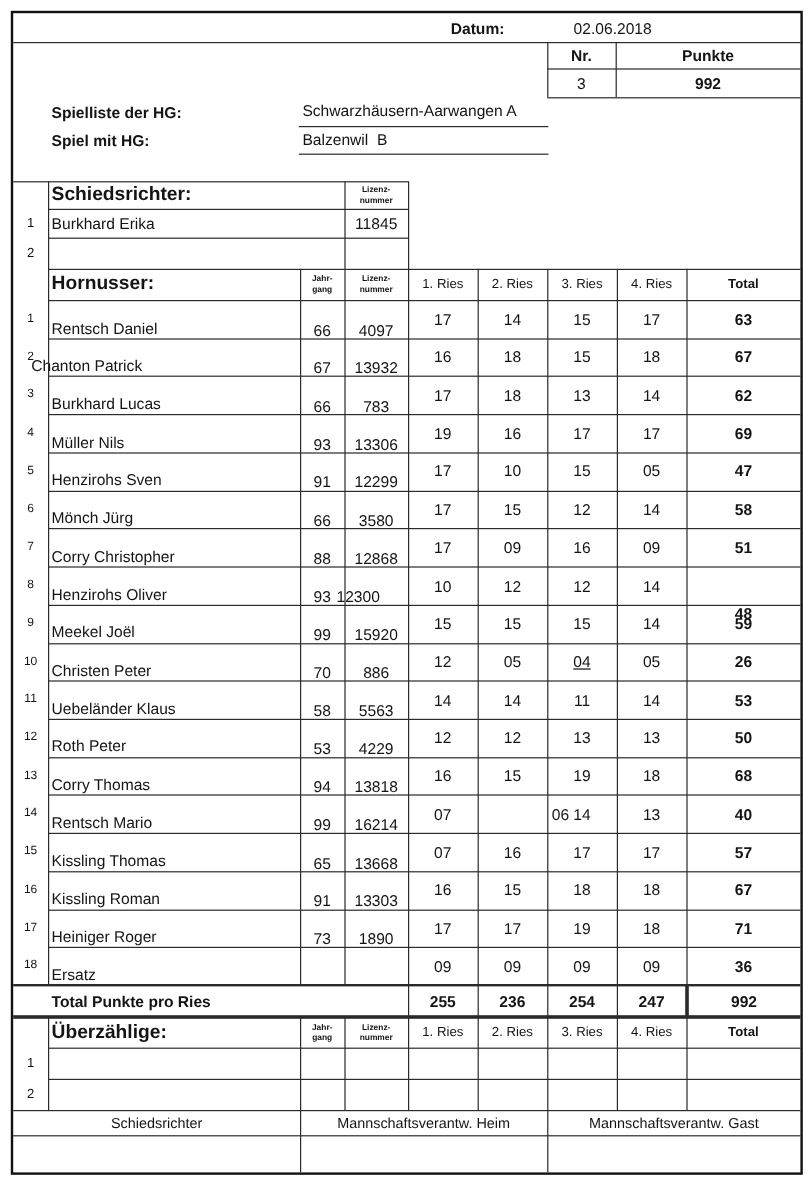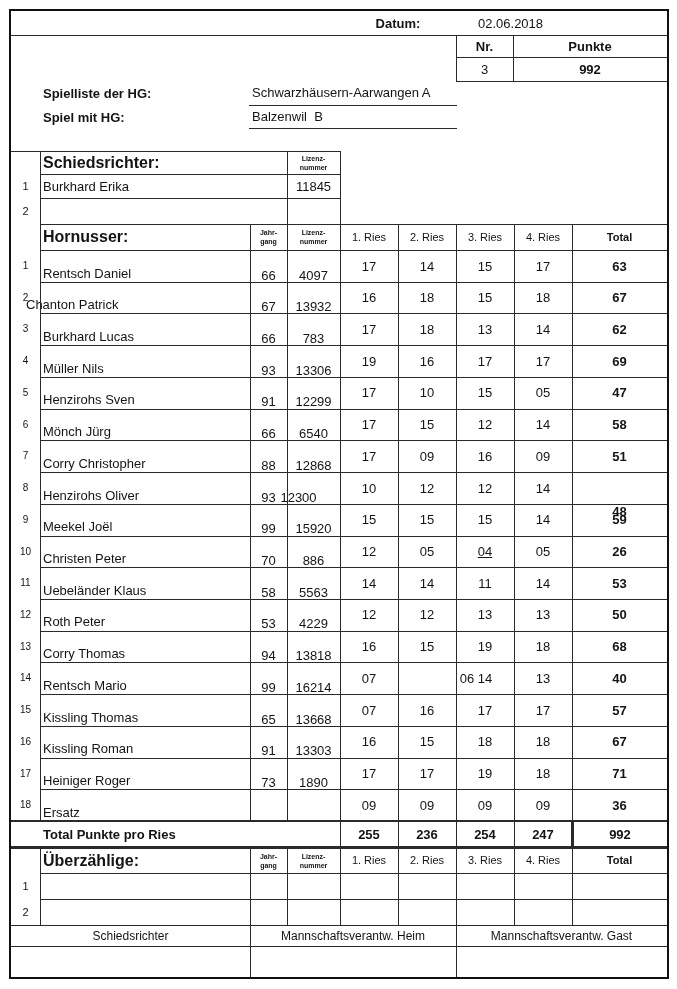--- a/index.html
+++ b/index.html
@@ -137,21 +137,21 @@
         <div class="cell f13" style="left:340px;top:7px;width:58px;height:18px;">17</div>
         <div class="cell f13" style="left:398px;top:7px;width:58px;height:18px;">10</div>
         <div class="cell f13" style="left:456px;top:7px;width:58px;height:18px;">15</div>
         <div class="cell f13" style="left:514px;top:7px;width:58px;height:18px;">05</div>
         <div class="cell b f13" style="left:572px;top:7px;width:95px;height:18px;">47</div>
       </div>
       <div style="position: absolute; left: 0px; top: 408.611px; width: 677px; height: 31.7222px;">
         <div class="cell f10" style="left:11px;top:6px;width:29px;height:20px;">6</div>
         <div class="cell left f13" style="left:43px;top:14px;width:205px;height:18px;">Mönch Jürg</div>
         <div class="cell f13" style="left:250px;top:16px;width:37px;height:18px;">66</div>
-        <div class="cell f13" style="left:287px;top:16px;width:53px;height:18px;">6540</div>
+        <div class="cell f13" style="left:287px;top:16px;width:53px;height:18px;">3580</div>
         <div class="cell f13" style="left:340px;top:7px;width:58px;height:18px;">17</div>
         <div class="cell f13" style="left:398px;top:7px;width:58px;height:18px;">15</div>
         <div class="cell f13" style="left:456px;top:7px;width:58px;height:18px;">12</div>
         <div class="cell f13" style="left:514px;top:7px;width:58px;height:18px;">14</div>
         <div class="cell b f13" style="left:572px;top:7px;width:95px;height:18px;">58</div>
       </div>
       <div style="position: absolute; left: 0px; top: 440.333px; width: 677px; height: 31.7222px;">
         <div class="cell f10" style="left:11px;top:6px;width:29px;height:20px;">7</div>
         <div class="cell left f13" style="left:43px;top:14px;width:205px;height:18px;">Corry Christopher</div>
         <div class="cell f13" style="left:250px;top:16px;width:37px;height:18px;">88</div>

